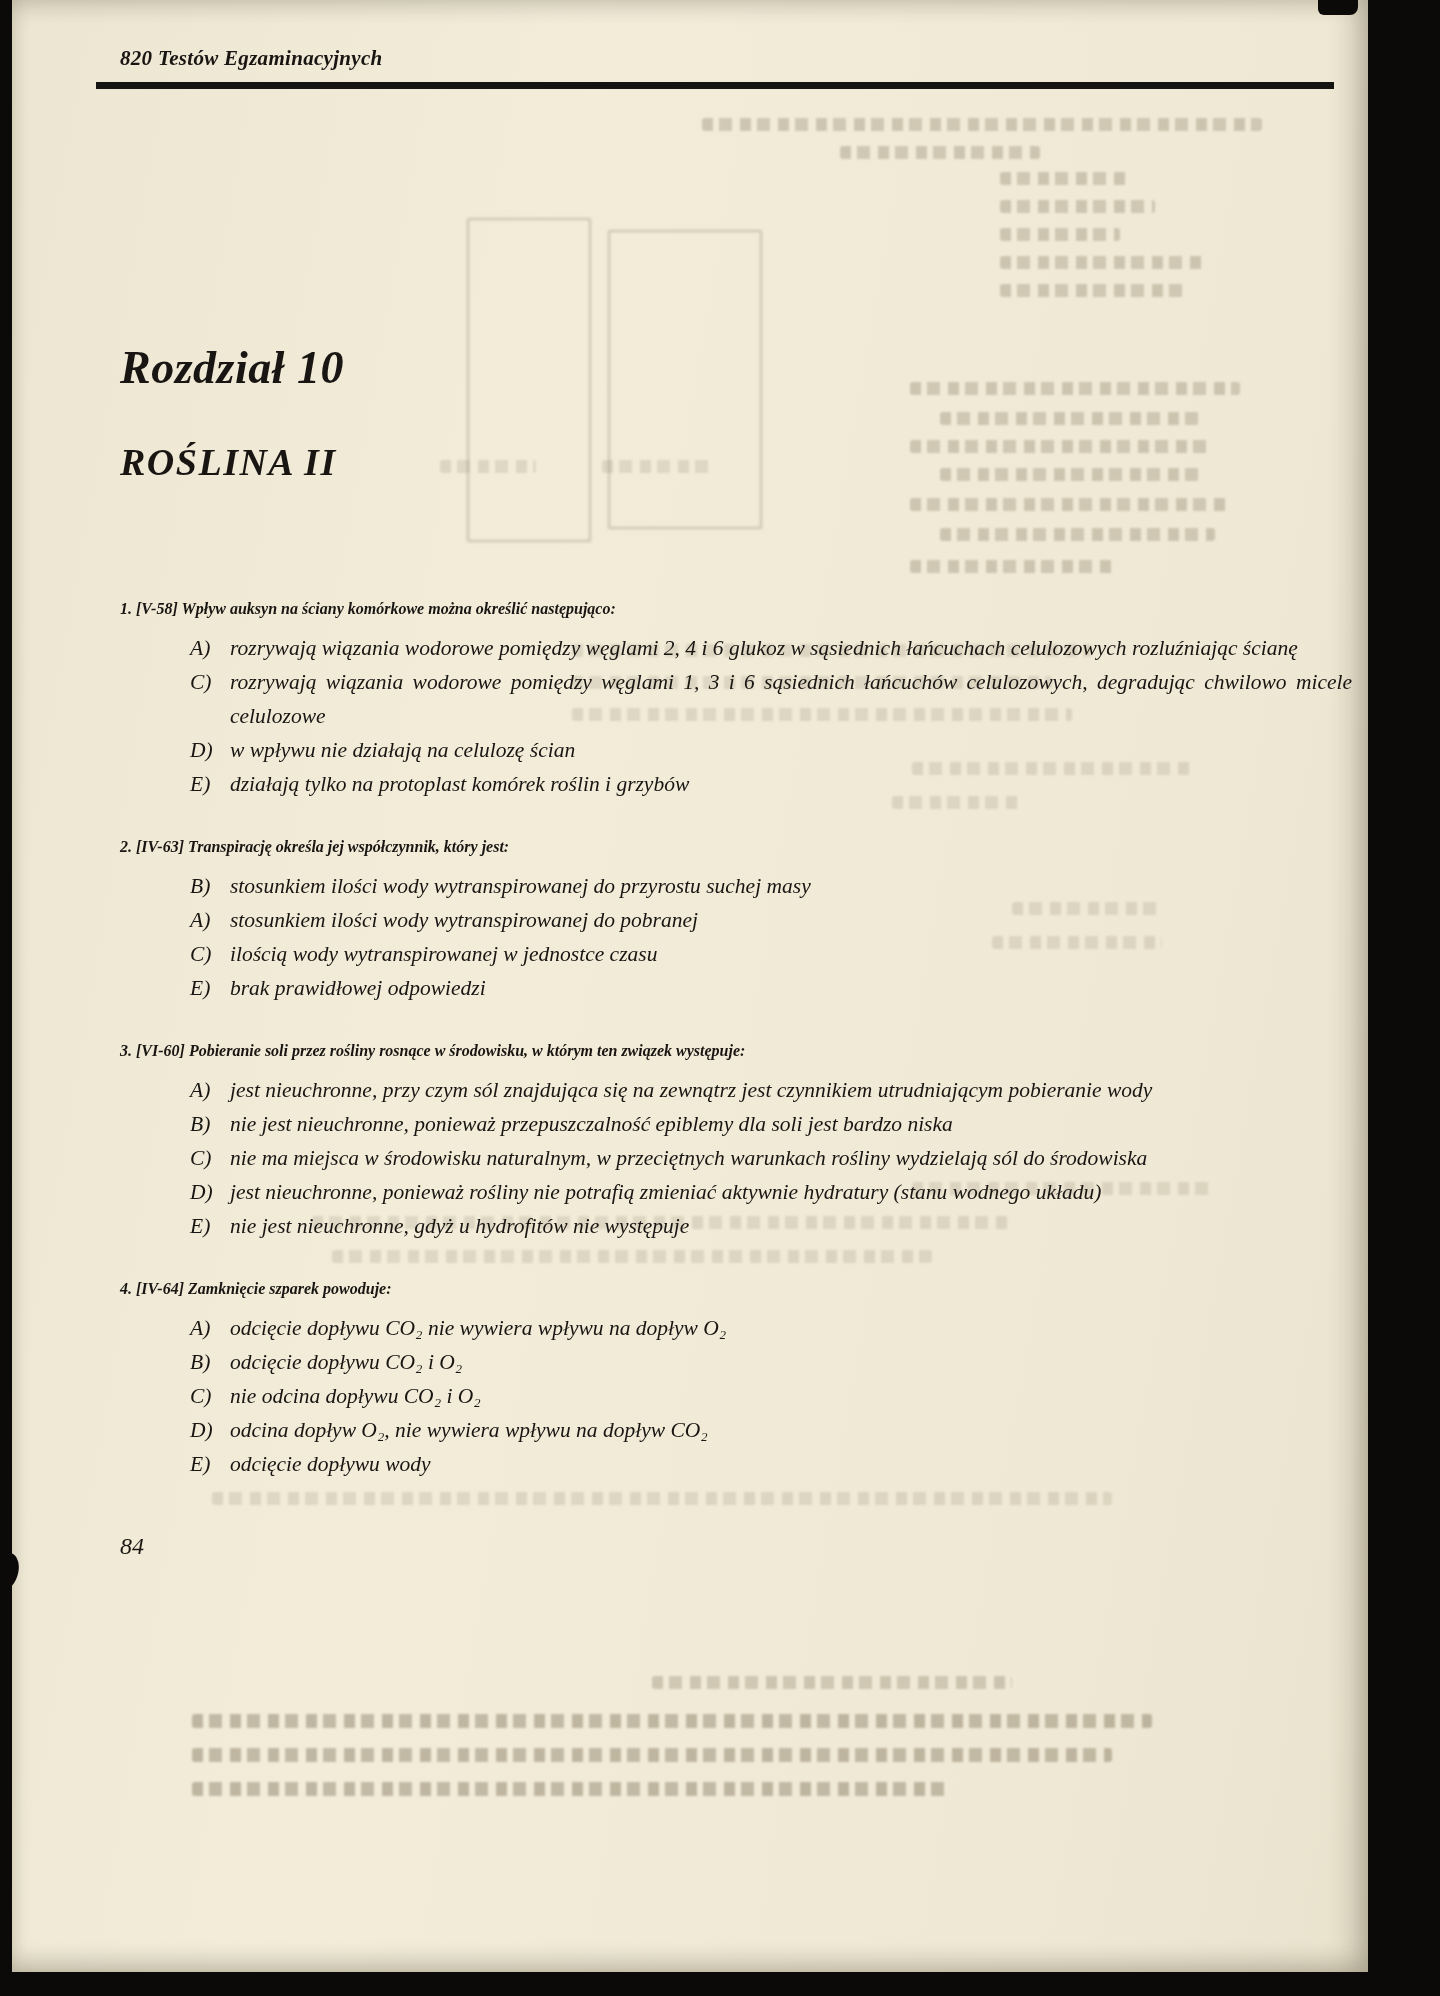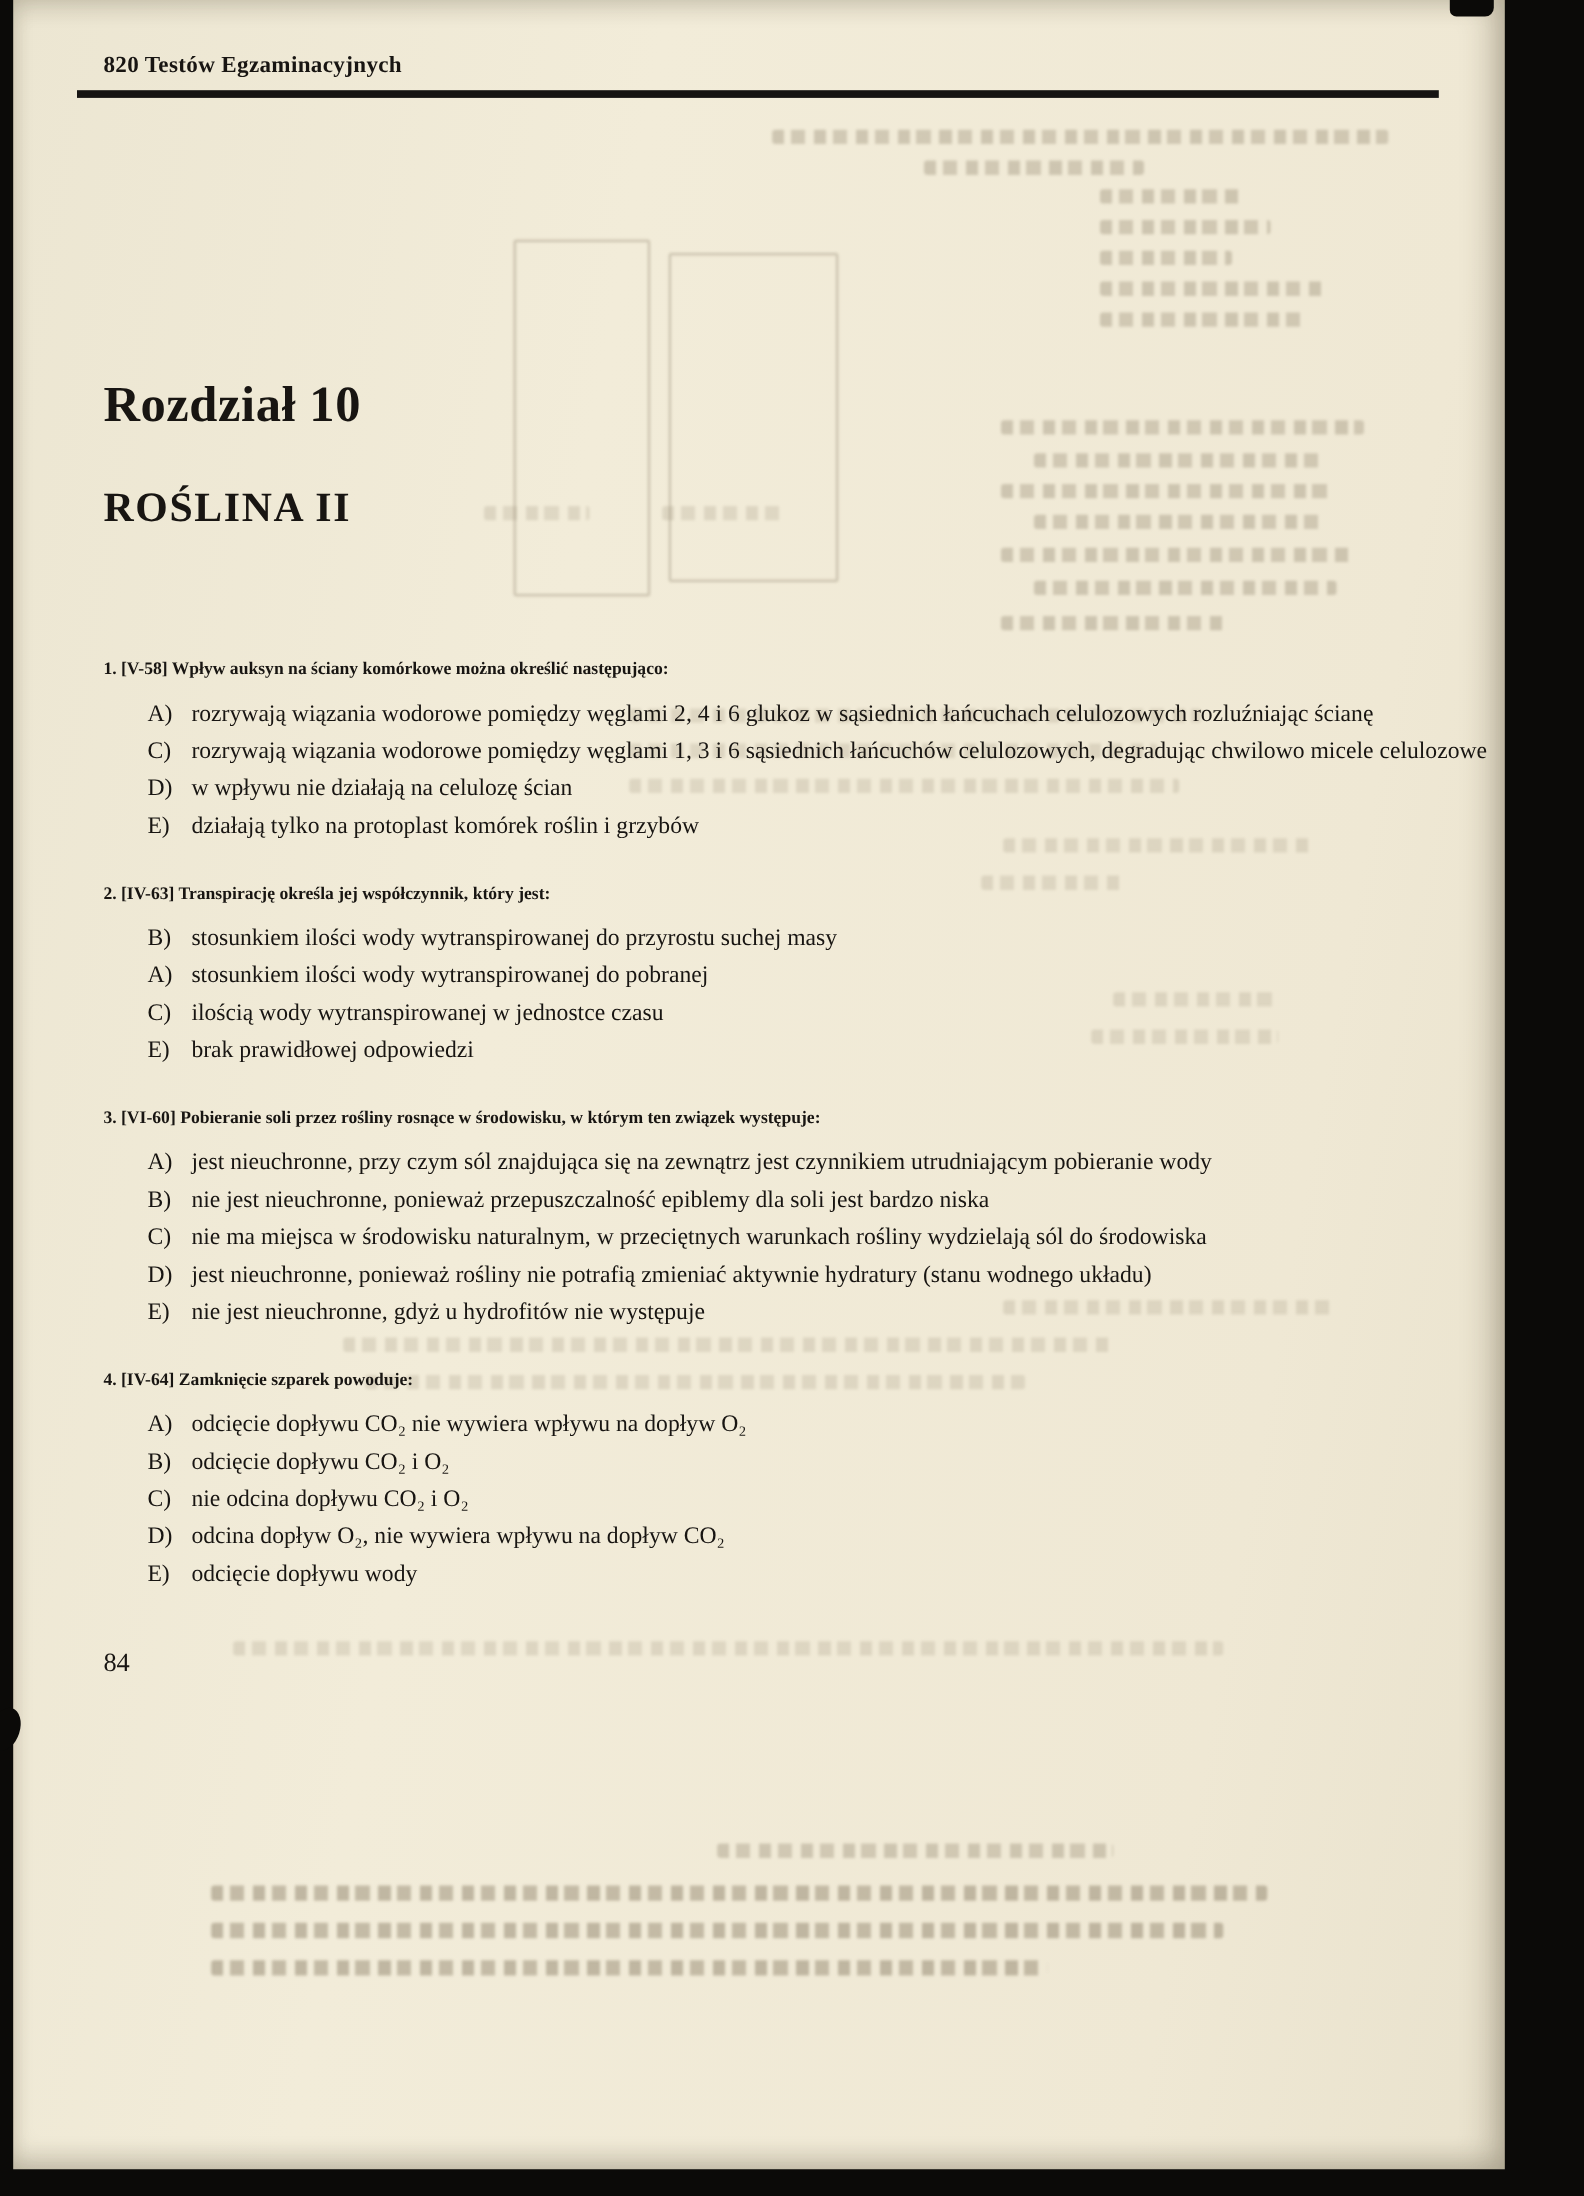--- a/index.html
+++ b/index.html
@@ -8,36 +8,36 @@
     background:#0b0a08; overflow:hidden;
     font-family:"Liberation Serif", "DejaVu Serif", serif;
     color:#181512;
   }
   .page {
     position:absolute; left:12px; top:0; right:72px; bottom:24px;
     background:linear-gradient(100deg,#ece6d2 0%, #f2ecd9 35%, #efe8d4 80%, #e9e2cd 100%);
     box-shadow: inset -16px 0 26px rgba(60,50,30,.20), inset 0 -12px 20px rgba(60,50,30,.14), inset 0 8px 18px rgba(60,50,30,.08);
     overflow:hidden;
   }
-  .content { position:relative; padding:0 16px 0 82px; z-index:2; }
+  .content { position:relative; padding:0 16px 0 108px; z-index:2;font-style:italic; }
 
   .book-title { padding-top:46px; font-size:21px; font-weight:bold; letter-spacing:.3px; }
   .rule { height:7px; background:#161412; margin-top:11px; margin-left:-24px; width:1238px; }
 
   h1.chapter { margin:252px 0 0 0; font-size:46px; font-weight:bold; letter-spacing:.5px; }
   h2.subchapter { margin:46px 0 0 0; font-size:38px; font-weight:bold; letter-spacing:1.5px; }
 
   .questions { margin-top:108px; }
   .question + .question { margin-top:29px; }
 
   .stem {
     margin:0 0 5px 0; padding-left:48px; text-indent:-48px;
     font-weight:bold; font-size:16px; line-height:34px; text-align:justify;
   }
-  .option { margin-left:40px; }
+  .option { margin-left:70px; }
   .option p {
     margin:0; padding-left:40px; text-indent:-40px;
     font-size:21.5px; line-height:34px; text-align:justify;
   }
   .olabel { display:inline-block; width:40px; text-indent:0; }
 
   .page-number { margin-top:52px; font-size:24px; }
 
   
   .bleed-layer { position:absolute; inset:0; z-index:1; pointer-events:none; }

